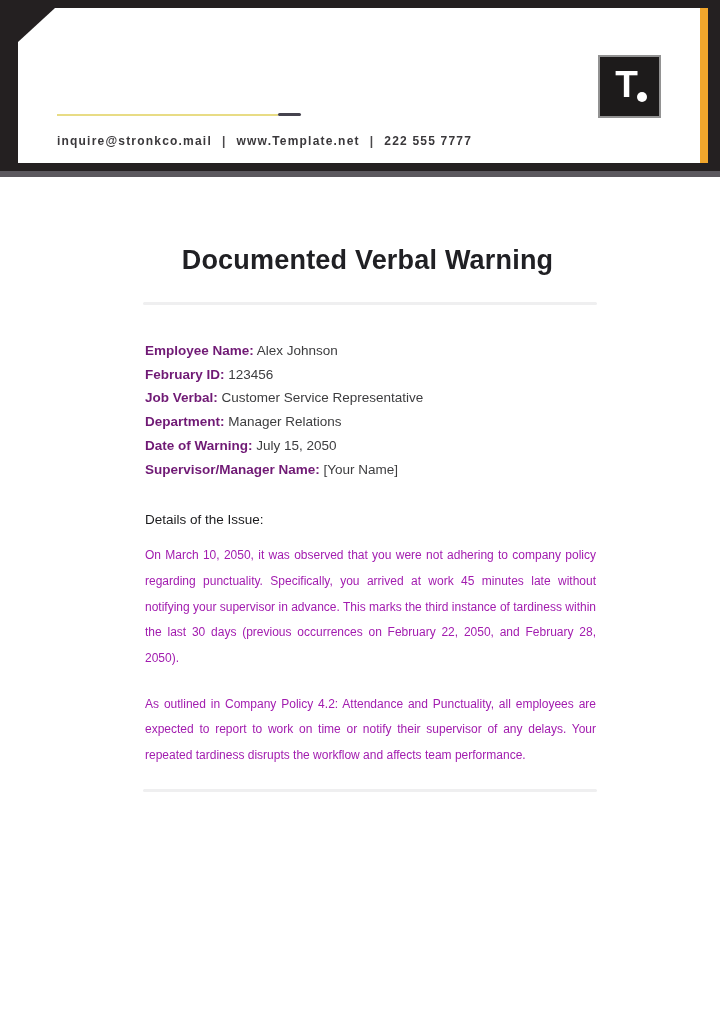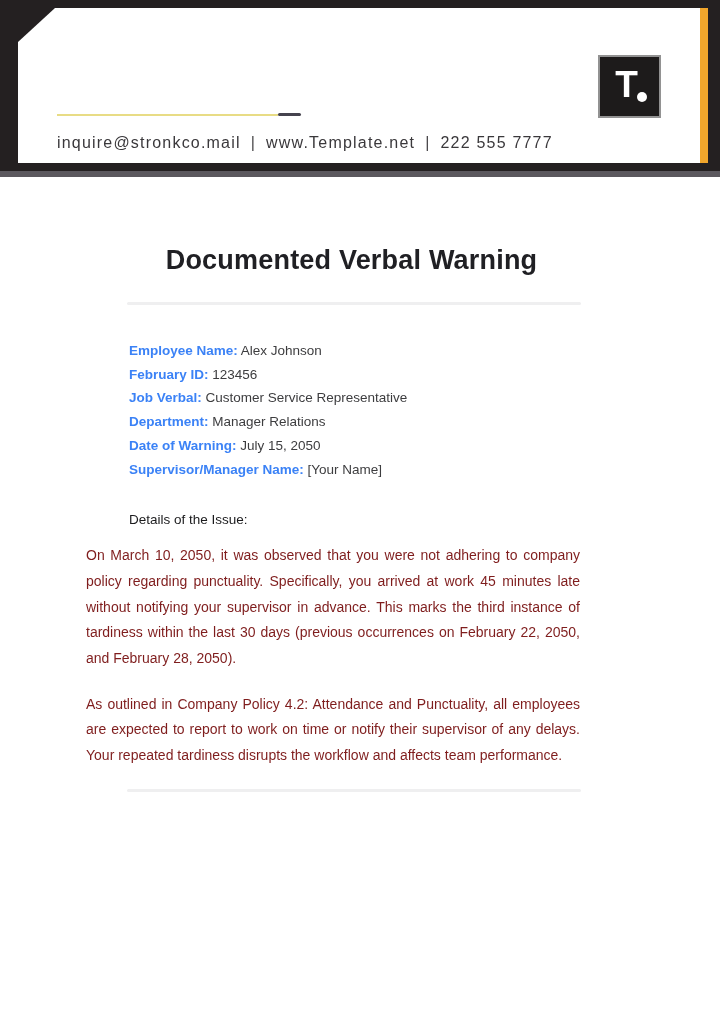--- a/index.html
+++ b/index.html
@@ -56,22 +56,22 @@
     top: 105px;
     width: 23px;
     height: 3px;
     background: #45434e;
     border-radius: 2px;
   }
   .contact-line {
     position: absolute;
     left: 39px;
     top: 126px;
-    font-size: 16px;
-    font-weight: 400;
+    font-size: 12px;
+    font-weight: 700;
     letter-spacing: 1.2px;
     color: #3a383b;
     white-space: nowrap;
   }
   .contact-sep { padding: 0 10px; color: #4a484b; }
 
   
   .logo-box {
     position: absolute;
     left: 580px;
@@ -99,21 +99,21 @@
     width: 10px;
     height: 10px;
     border-radius: 50%;
     background: #ffffff;
   }
 
   
   .doc {
     position: absolute;
     top: 177px;
-    left: 0;
+    left: 16px;
     width: 656px;
     padding-left: 47px;
   }
   .doc-title {
     margin-top: 68px;
     text-align: center;
     font-size: 27px;
     font-weight: 700;
     color: #202024;
     letter-spacing: 0.2px;
@@ -131,38 +131,38 @@
   .fields {
     margin: 34px 76px 0 82px;
   }
   .field-row {
     font-size: 13.5px;
     line-height: 23.7px;
     color: #3d3d3f;
   }
   .field-label {
     font-weight: 700;
-    color: #3b82f6;
+    color: #701a75;
   }
 
   .section-heading {
     margin: 29px 76px 0 82px;
     font-size: 13.5px;
     font-weight: 400;
     color: #1b1b1d;
     line-height: 20px;
   }
   .heading-expectations {
     margin-top: 30px;
   }
   .para {
-    margin: 13px 76px 0 39px;
-    font-size: 14px;
+    margin: 13px 76px 0 82px;
+    font-size: 12px;
     line-height: 25.7px;
-    color: #7f1d1d;
+    color: #a21caf;
     text-align: justify;
   }
   .para-2 { margin-top: 20px; }
 </style>
 </head>
 <body>
 
 <div class="header" style="background: rgb(36, 32, 33);">
   <div class="header-card">
     <div class="accent-stripe" style="background: rgb(241, 166, 44);"></div>

